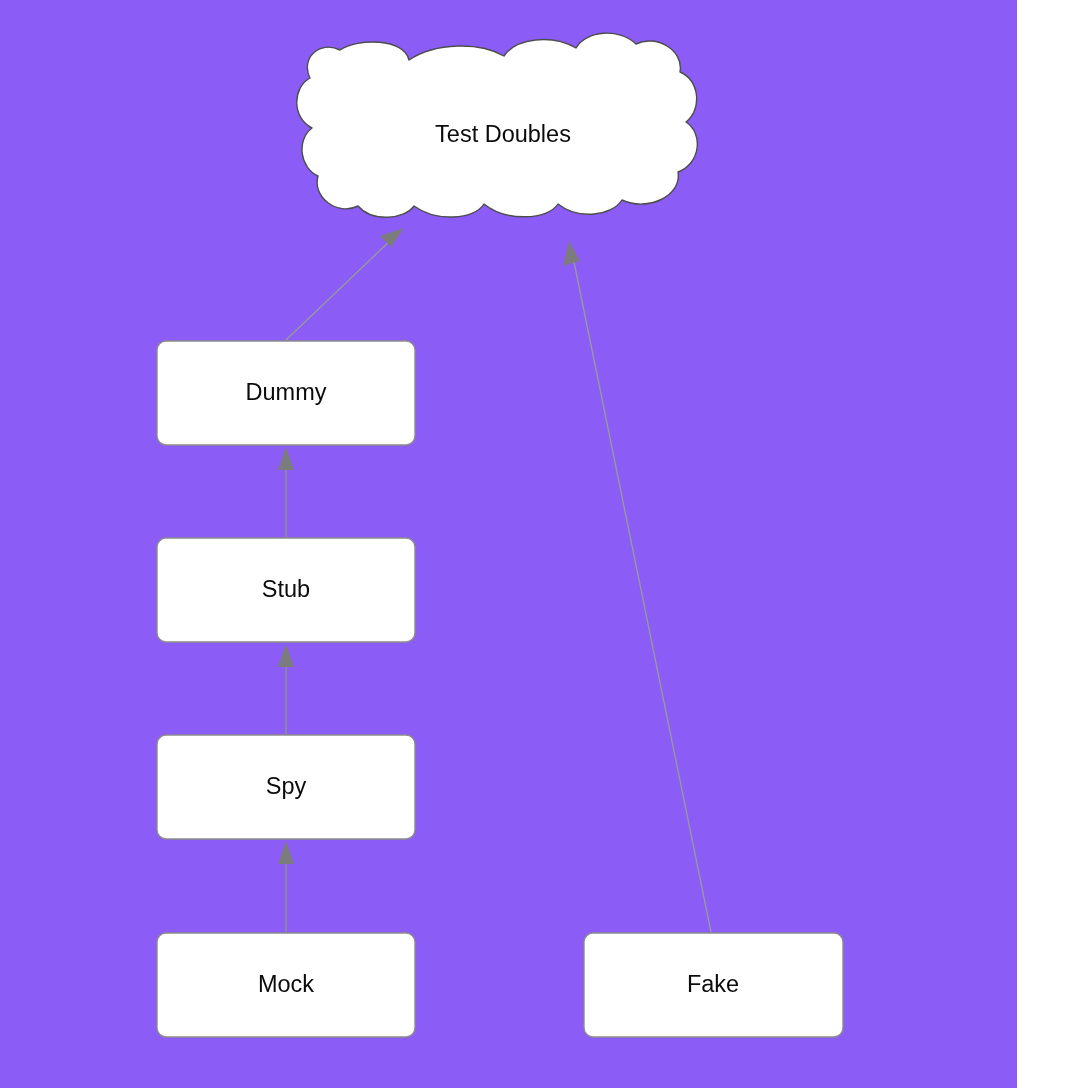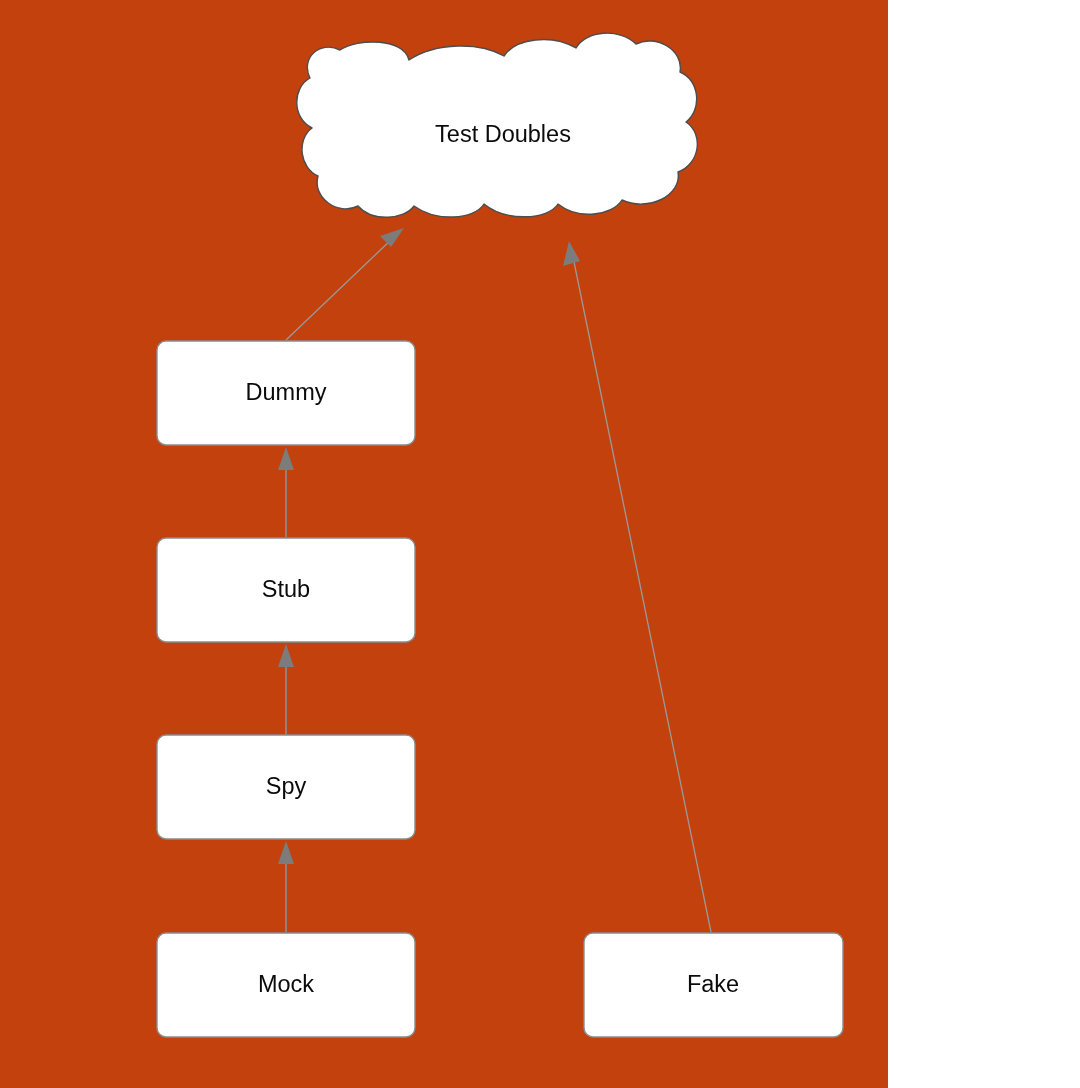--- a/index.html
+++ b/index.html
@@ -8,23 +8,23 @@
     background: #ffffff;
   }
   body {
     width: 1080px;
     height: 1088px;
     font-family: "Liberation Sans", sans-serif;
     overflow: hidden;
   }
   #canvas {
     position: relative;
-    width: 888px;
+    width: 1017px;
     height: 1088px;
-    background: #c2410c;
+    background: #8b5cf6;
     text-align: center;
   }
   #diagram-svg {
     position: absolute;
     top: 0;
     left: 0;
     width: 1080px;
     height: 1088px;
   }
   .node-box {

